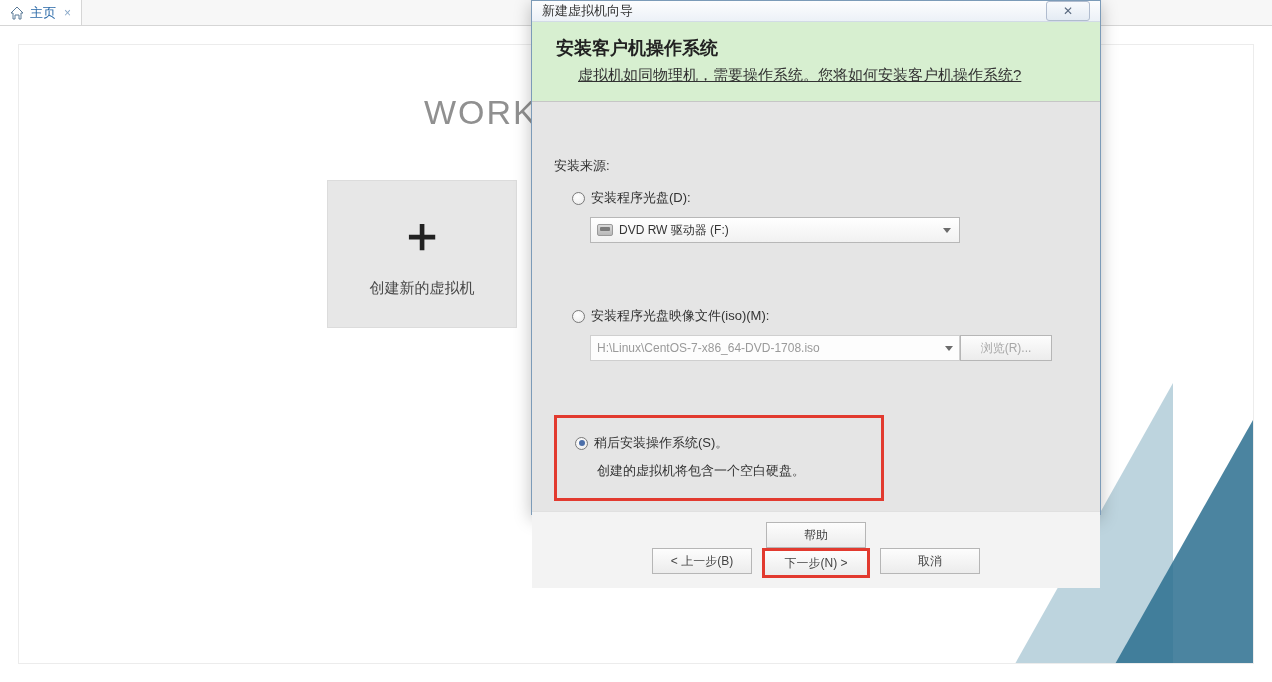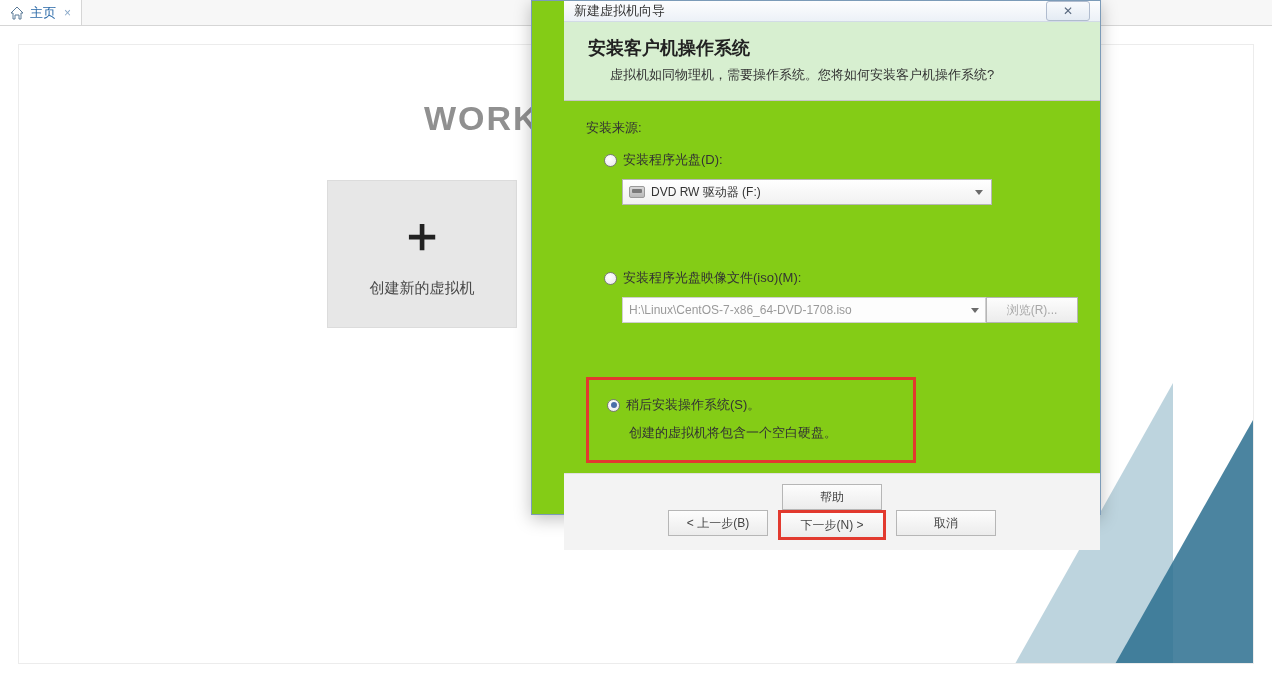--- a/index.html
+++ b/index.html
@@ -56,24 +56,24 @@
     .workspace-border {
       border: 1px solid #ececec;
       width: 100%;
       height: 100%;
       position: relative;
       overflow: hidden;
       background: #ffffff;
     }
     .work-title {
       position: absolute;
-      top: 54px;
+      top: 48px;
       left: 405px;
       font-size: 34px;
-      font-weight: 700;
+      font-weight: 400;
       color: #909090;
       letter-spacing: 2px;
     }
     .create-card {
       position: absolute;
       top: 135px;
       left: 308px;
       width: 190px;
       height: 148px;
       background: #e7e7e7;
@@ -116,26 +116,25 @@
       opacity: 0.9;
     }
 
     
     .dialog {
       position: absolute;
       top: 0px;
       left: 531px;
       width: 570px;
       height: 515px;
-      background: #84cc16;
+      background: #e5e5e5;
       border: 1px solid #7c9bb8;
       box-shadow: 0 4px 16px rgba(0,0,0,0.25);
       display: flex;
       flex-direction: column;
-      padding-left: 32px;
     }
     .dialog-titlebar {
       height: 32px;
       background: linear-gradient(#fdfdfe, #ecf1f7);
       border-bottom: 1px solid #d2dbe6;
       display: flex;
       align-items: center;
       padding: 0 10px;
       justify-content: space-between;
     }
@@ -164,26 +163,28 @@
     }
     .dialog-header .h-title {
       font-weight: 700;
       color: #222;
       font-size: 18px;
     }
     .dialog-header .h-sub {
       margin-top: 6px;
       margin-left: 22px;
       color: #333;
-      font-size: 13px;
+      font-size: 15px;
+      text-decoration: underline;
     }
     .dialog-body {
       flex: 1;
       padding: 18px 22px 10px 22px;
       position: relative;
+      margin-top: 37px;
     }
     .section-label {
       color: #333;
       font-size: 13px;
       margin-bottom: 14px;
     }
     .option-group {
       margin-left: 18px;
     }
     .radio-row {

